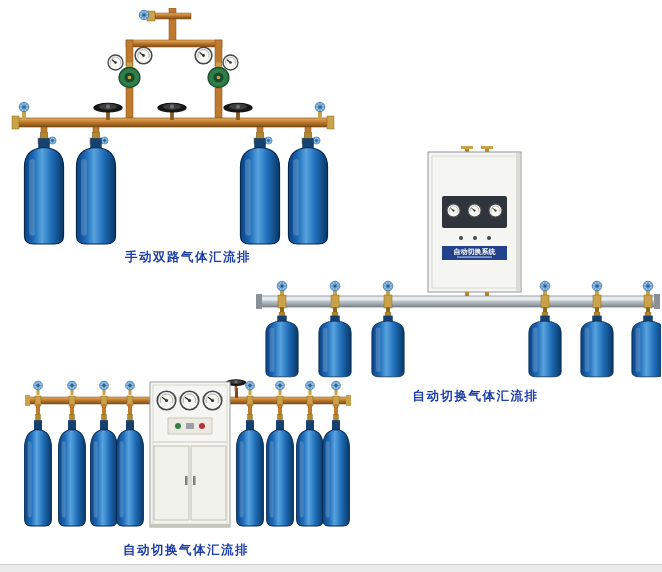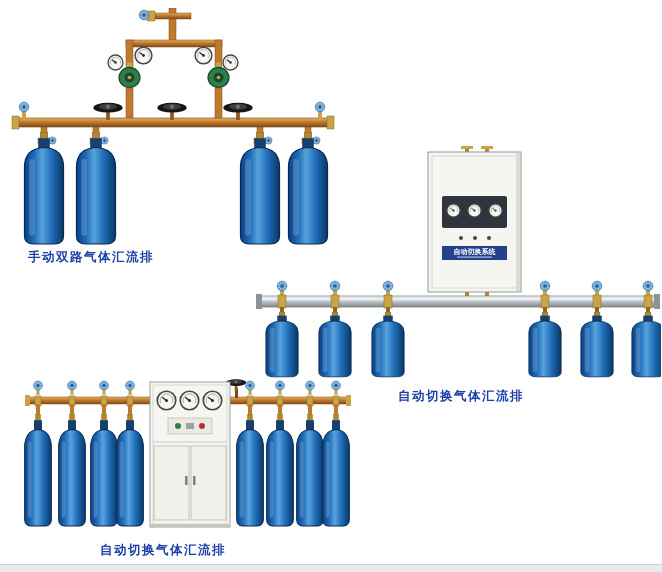--- a/index.html
+++ b/index.html
@@ -7,20 +7,21 @@
     position: relative;
     width: 662px;
     height: 572px;
     background: #ffffff;
     overflow: hidden;
     font-family: "Liberation Sans", sans-serif;
   }
   .product-svg { position: absolute; }
   .caption {
     position: absolute;
+    text-align: center;
     font-weight: 700;
     font-size: 12.5px;
     letter-spacing: 1.5px;
     color: #1c3ea6;
     font-family: "Liberation Sans", sans-serif;
     white-space: nowrap;
   }
   .bottom-strip {
     position: absolute;
     left: 0; top: 564px;

